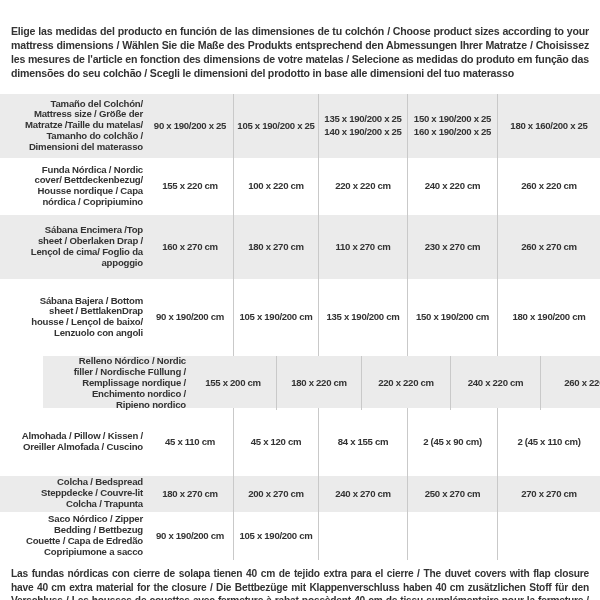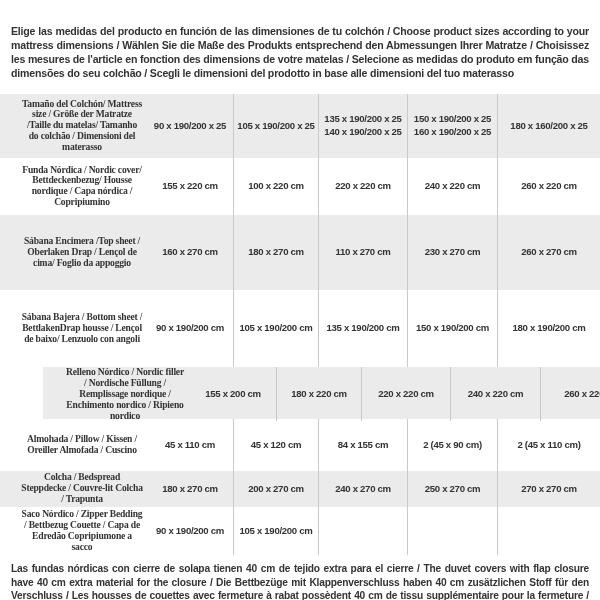--- a/index.html
+++ b/index.html
@@ -29,37 +29,36 @@
     width:600px;
   }
   .trow{
     display:grid;
     grid-template-columns:147px 86px 85px 89px 90px 103px;
     width:600px;
   }
   .trow:nth-child(odd){background:var(--row_alt);}
   .trow:nth-child(1){height:64px;}
   .trow:nth-child(2){height:57px;}
-  .trow:nth-child(3){height:75px;}
+  .trow:nth-child(3){height:64px;}
   .trow:nth-child(4){height:77px;}
   .trow:nth-child(5){height:52px;margin-left:43px;}
-  .trow:nth-child(6){height:52px;}
+  .trow:nth-child(6){height:68px;}
   .trow:nth-child(7){height:36px;}
   .trow:nth-child(8){height:48px;}
   .cell{
     display:flex;
     align-items:center;
   }
   .cell.label{
     padding-left:21px;
     padding-right:4px;
     font-size:9.6px;
     line-height:1.14;
-    text-align:center;
-    font-family:Liberation Serif, serif;
+    text-align:right;
   }
   .cell.val{
     justify-content:center;
     text-align:center;
     font-size:9.6px;
     line-height:1.3;
     white-space:pre-line;
     letter-spacing:-0.3px;
   }
   .cell.val + .cell.val{

